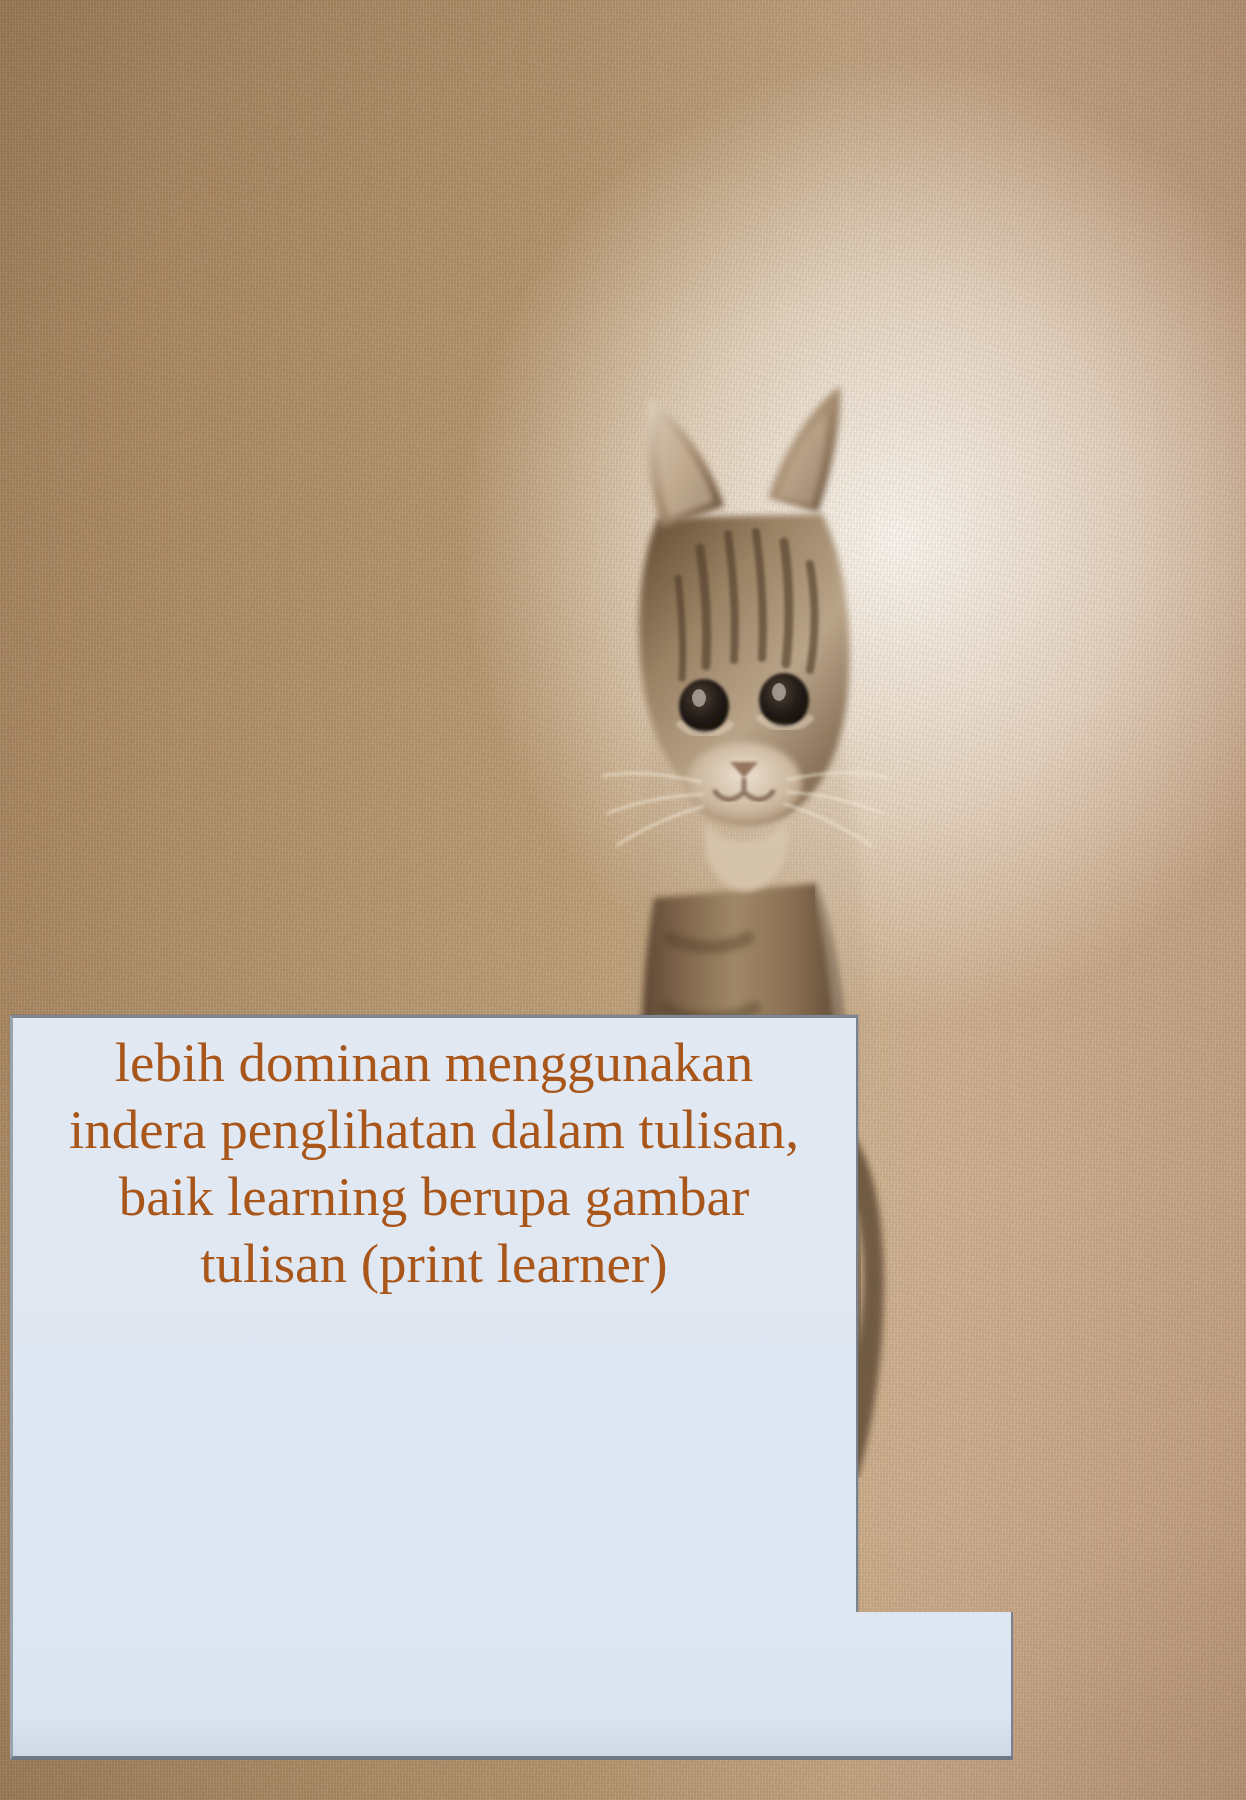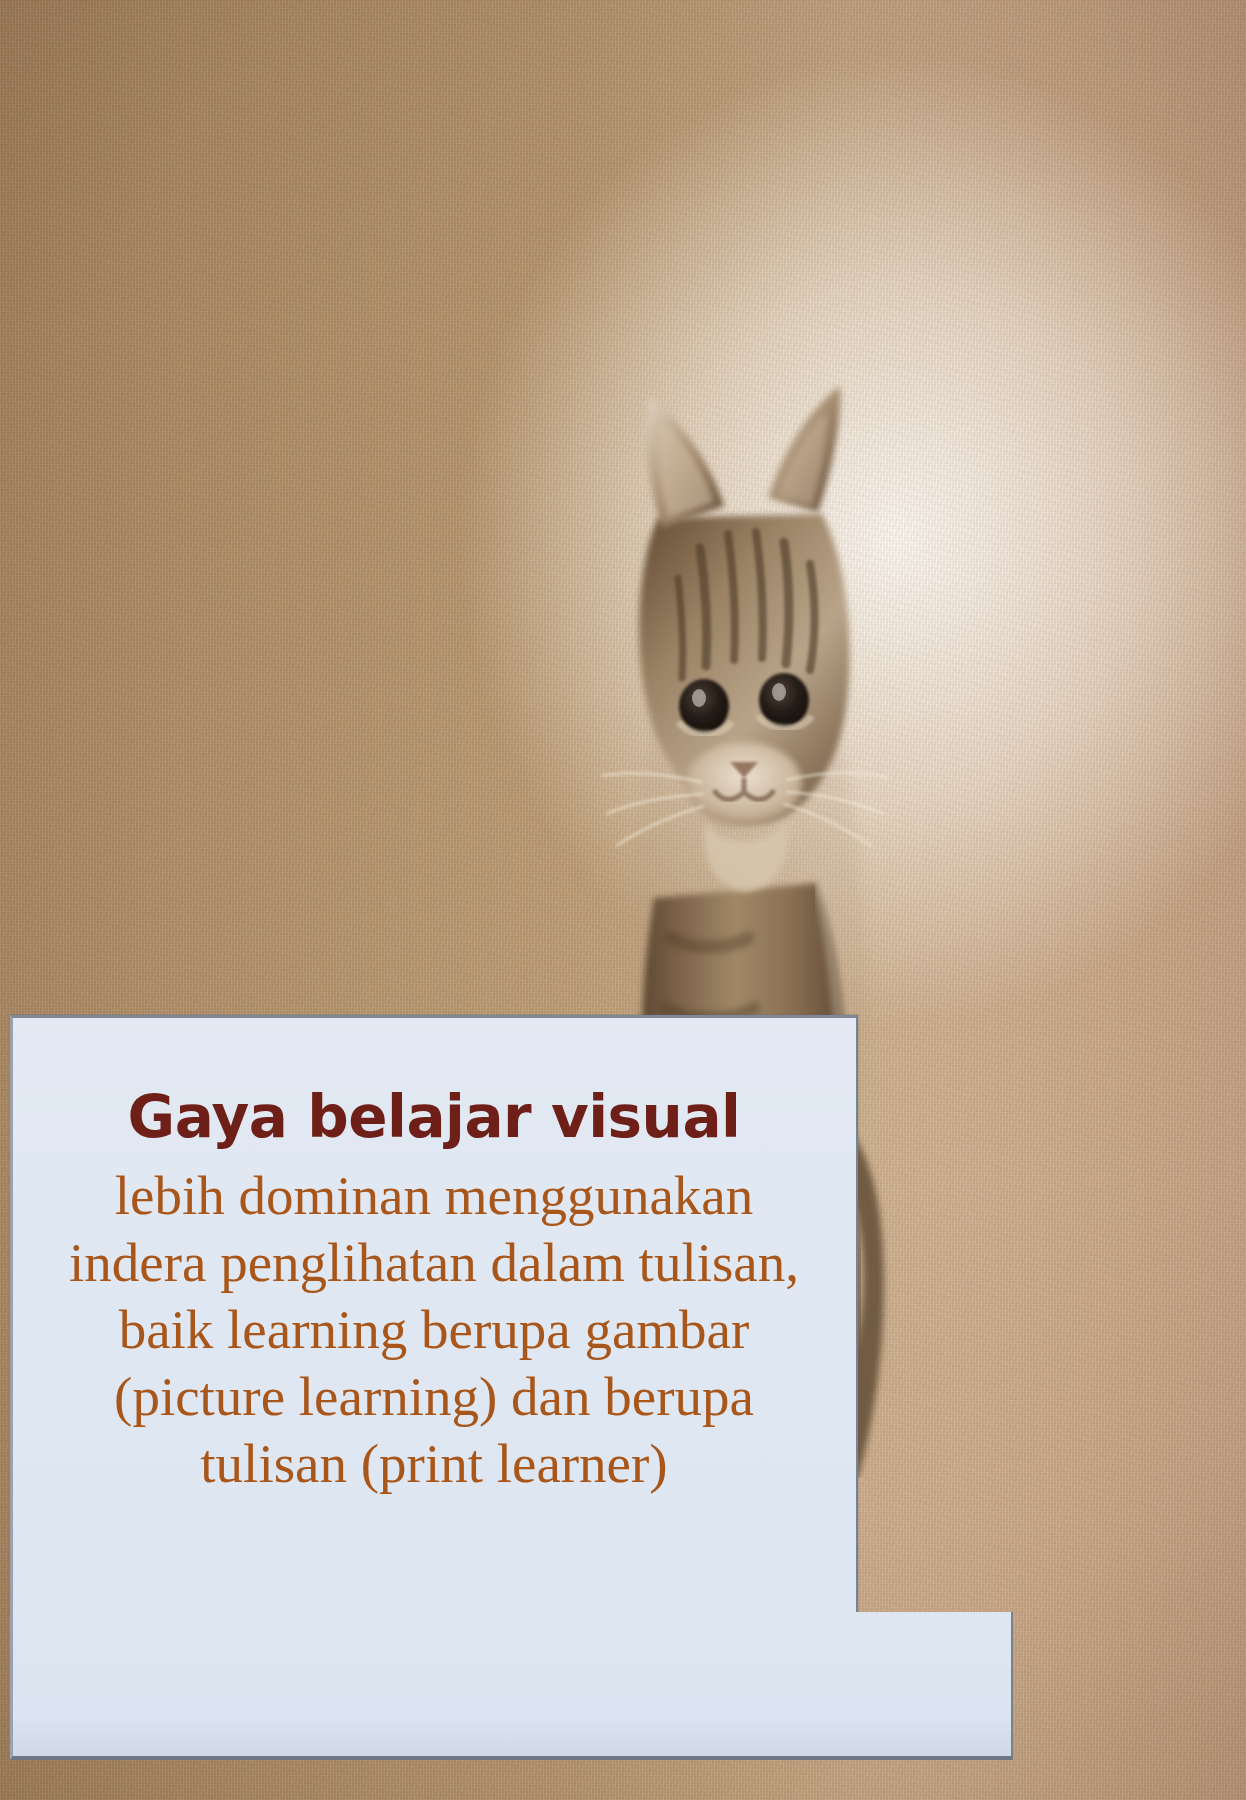--- a/index.html
+++ b/index.html
@@ -269,23 +269,21 @@
       <path d="M222 505 C 242 600, 252 720, 252 840 C 252 960, 244 1050, 238 1100" stroke="#e8dac5" stroke-width="10" fill="none" opacity=".35" filter="url(#soft)"></path>
     </svg>
   </div>
 
   <div class="vignette"></div>
 
   <div class="textbox"></div>
   <div class="textbox-lower"></div>
 
   <div class="text-content">
-    <div class="title">Gaya belajar visual</div>
     <div class="body-block">
       <div class="body-line">lebih dominan menggunakan</div>
       <div class="body-line">indera penglihatan dalam tulisan,</div>
       <div class="body-line">baik learning berupa gambar</div>
-      <div class="body-line">(picture learning) dan berupa</div>
       <div class="body-line">tulisan (print learner)</div>
     </div>
   </div>
 
 </div>
 
 </body></html>

